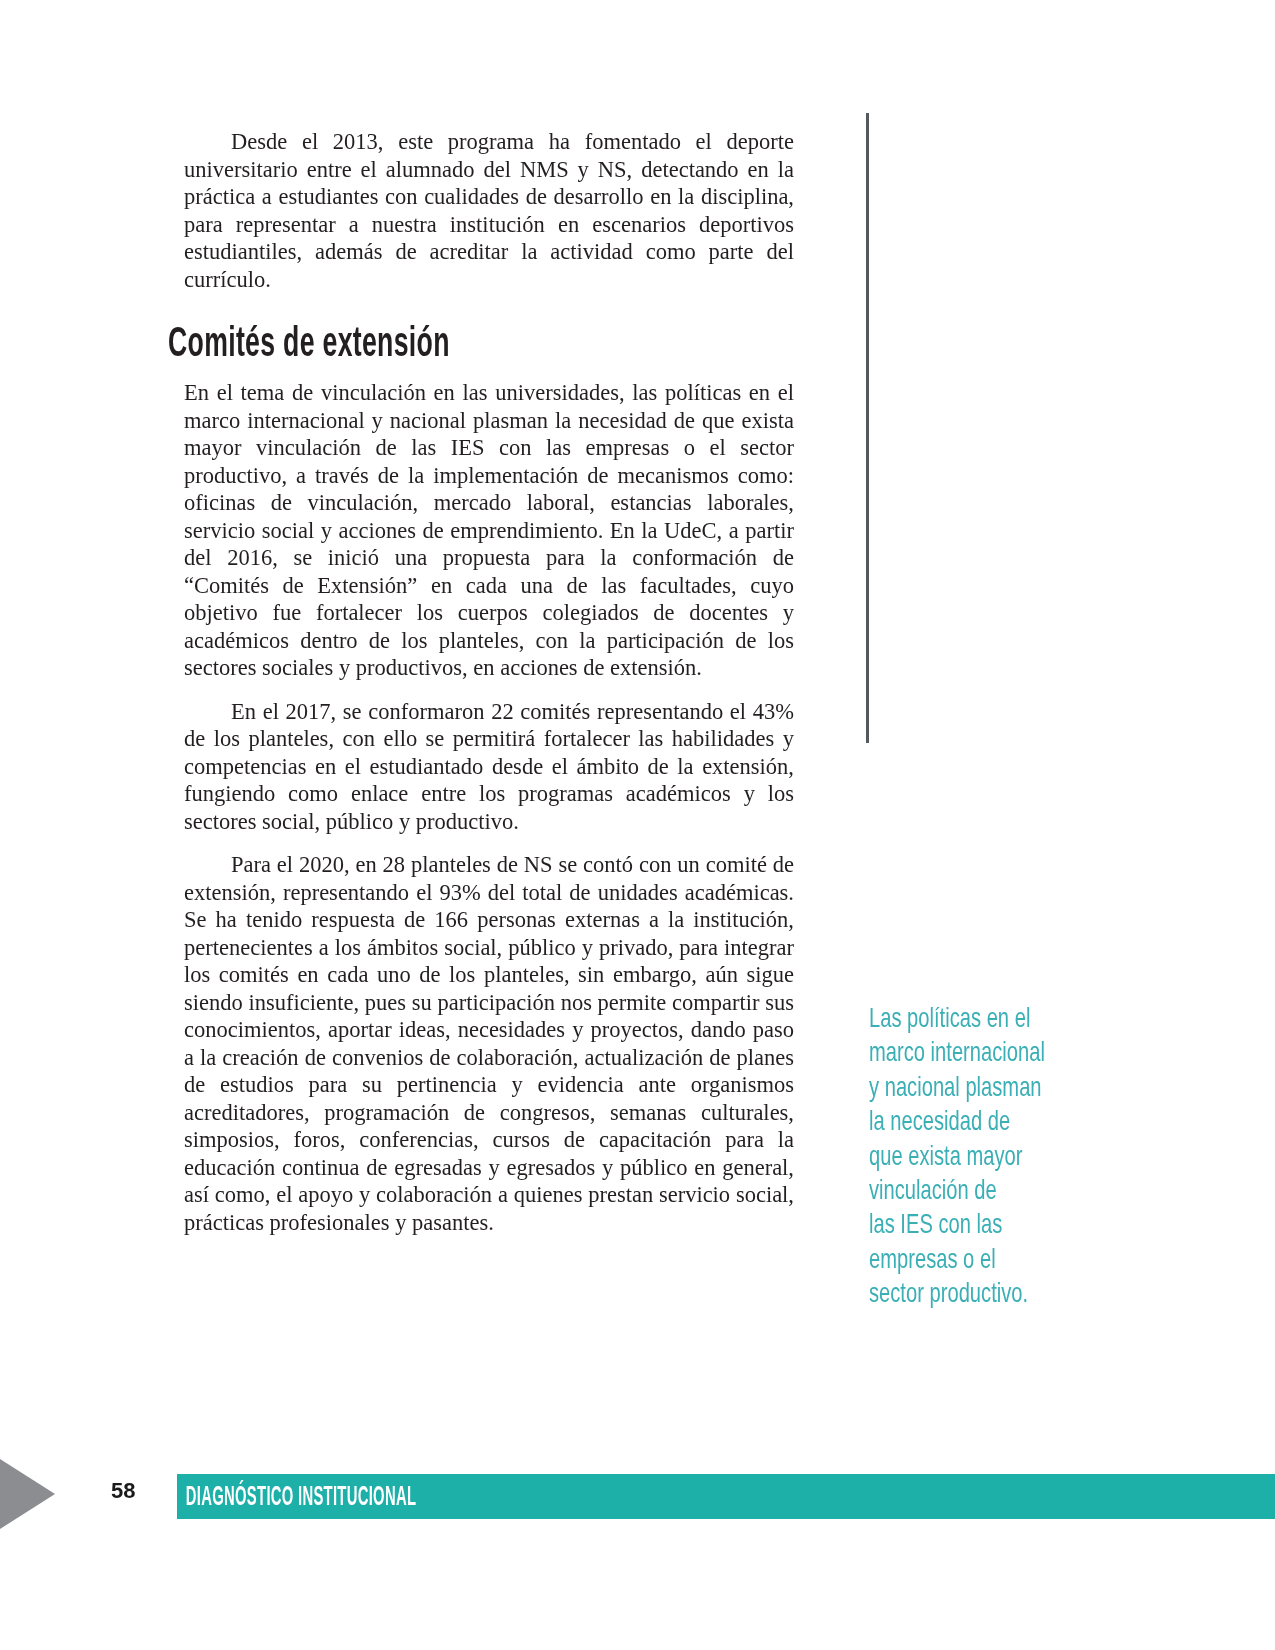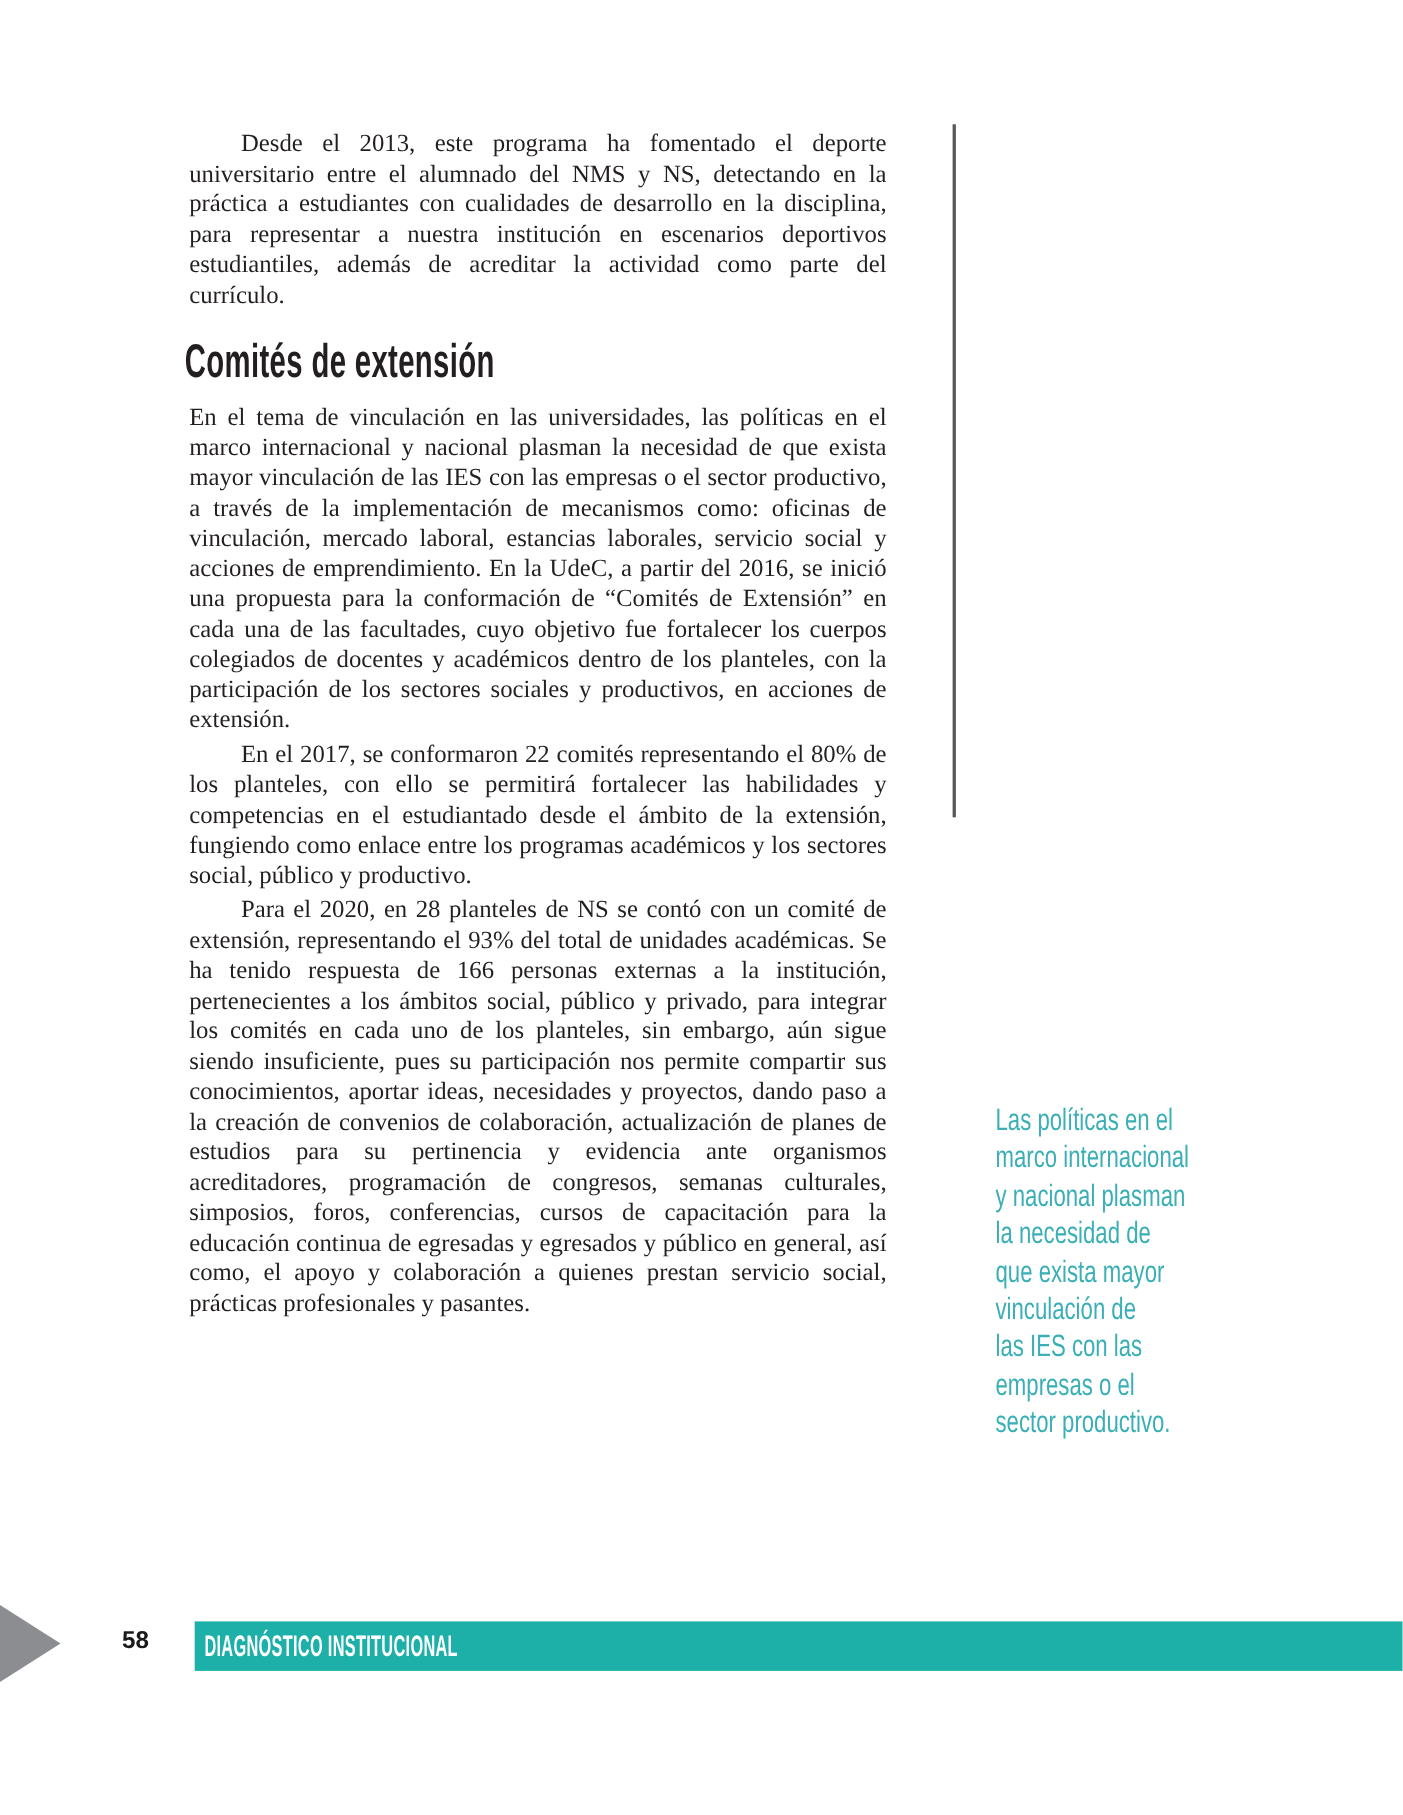--- a/index.html
+++ b/index.html
@@ -5,35 +5,35 @@
   html,body{margin:0;padding:0;}
   body{
     width:1275px;height:1650px;position:relative;background:#ffffff;
     font-family:"Liberation Serif", serif;color:#231f20;overflow:hidden;
   }
   .text-column{
     position:absolute;left:168px;top:112px;width:642px;
     font-size:22.5px;line-height:27.5px;text-align:justify;
     hyphens:auto;-webkit-hyphens:auto;
   }
-  .para{margin:4px;}
+  .para{margin:16px;}
   .para.indent{text-indent:47px;}
   .section-heading{
     font-family:"Liberation Sans", sans-serif;font-weight:bold;
     font-size:43px;line-height:44px;color:#231f20;
     margin:26px 0 14px 0;white-space:nowrap;
     transform:scaleX(0.62);transform-origin:left center;
     letter-spacing:0.5px;
   }
   .v-rule{
     position:absolute;left:866px;top:113px;width:2.5px;height:630px;
     background:#55595b;
   }
   .pull-quote{
-    position:absolute;left:905px;top:1001px;width:330px;
+    position:absolute;left:869px;top:1001px;width:330px;
     font-family:"Liberation Sans", sans-serif;
     font-size:28px;color:#3aafb5;
   }
   .pull-quote .pq-line{
     line-height:34.4px;white-space:nowrap;
     transform:scaleX(0.72);transform-origin:left center;
   }
   .footer-arrow{
     position:absolute;left:0;top:1459px;width:0;height:0;
     border-top:35px solid transparent;
@@ -59,21 +59,21 @@
 </style>
 </head>
 <body>
 
 <div class="text-column">
   <p class="para indent">Desde el 2013, este programa ha fomentado el deporte universitario entre el alumnado del NMS y NS, detectando en la práctica a estudiantes con cualidades de desarrollo en la disciplina, para representar a nuestra institución en escenarios deportivos estudiantiles, además de acreditar la actividad como parte del currículo.</p>
 
   <div class="section-heading">Comités de extensión</div>
 
   <p class="para">En el tema de vinculación en las universidades, las políticas en el marco internacional y nacional plasman la necesidad de que exista mayor vinculación de las IES con las empresas o el sector productivo, a través de la implementación de mecanismos como: oficinas de vinculación, mercado laboral, estancias laborales, servicio social y acciones de emprendimiento. En la UdeC, a partir del 2016, se inició una propuesta para la conformación de “Comités de Extensión” en cada una de las facultades, cuyo objetivo fue fortalecer los cuerpos colegiados de docentes y académicos dentro de los planteles, con la participación de los sectores sociales y productivos, en acciones de extensión.</p>
-  <p class="para indent">En el 2017, se conformaron 22 comités representando el 80% de los planteles, con ello se permitirá fortalecer las habilidades y competencias en el estudiantado desde el ámbito de la extensión, fungiendo como enlace entre los programas académicos y los sectores social, público y productivo.</p>
+  <p class="para indent">En el 2017, se conformaron 22 comités representando el 43% de los planteles, con ello se permitirá fortalecer las habilidades y competencias en el estudiantado desde el ámbito de la extensión, fungiendo como enlace entre los programas académicos y los sectores social, público y productivo.</p>
   <p class="para indent">Para el 2020, en 28 planteles de NS se contó con un comité de extensión, representando el 93% del total de unidades académicas. Se ha tenido respuesta de 166 personas externas a la institución, pertenecientes a los ámbitos social, público y privado, para integrar los comités en cada uno de los planteles, sin embargo, aún sigue siendo insuficiente, pues su participación nos permite compartir sus conocimientos, aportar ideas, necesidades y proyectos, dando paso a la creación de convenios de colaboración, actualización de planes de estudios para su pertinencia y evidencia ante organismos acreditadores, programación de congresos, semanas culturales, simposios, foros, conferencias, cursos de capacitación para la educación continua de egresadas y egresados y público en general, así como, el apoyo y colaboración a quienes prestan servicio social, prácticas profesionales y pasantes.</p>
 </div>
 
 <div class="v-rule"></div>
 
 <div class="pull-quote">
   <div class="pq-line">Las políticas en el</div>
   <div class="pq-line">marco internacional</div>
   <div class="pq-line">y nacional plasman</div>
   <div class="pq-line">la necesidad de</div>

